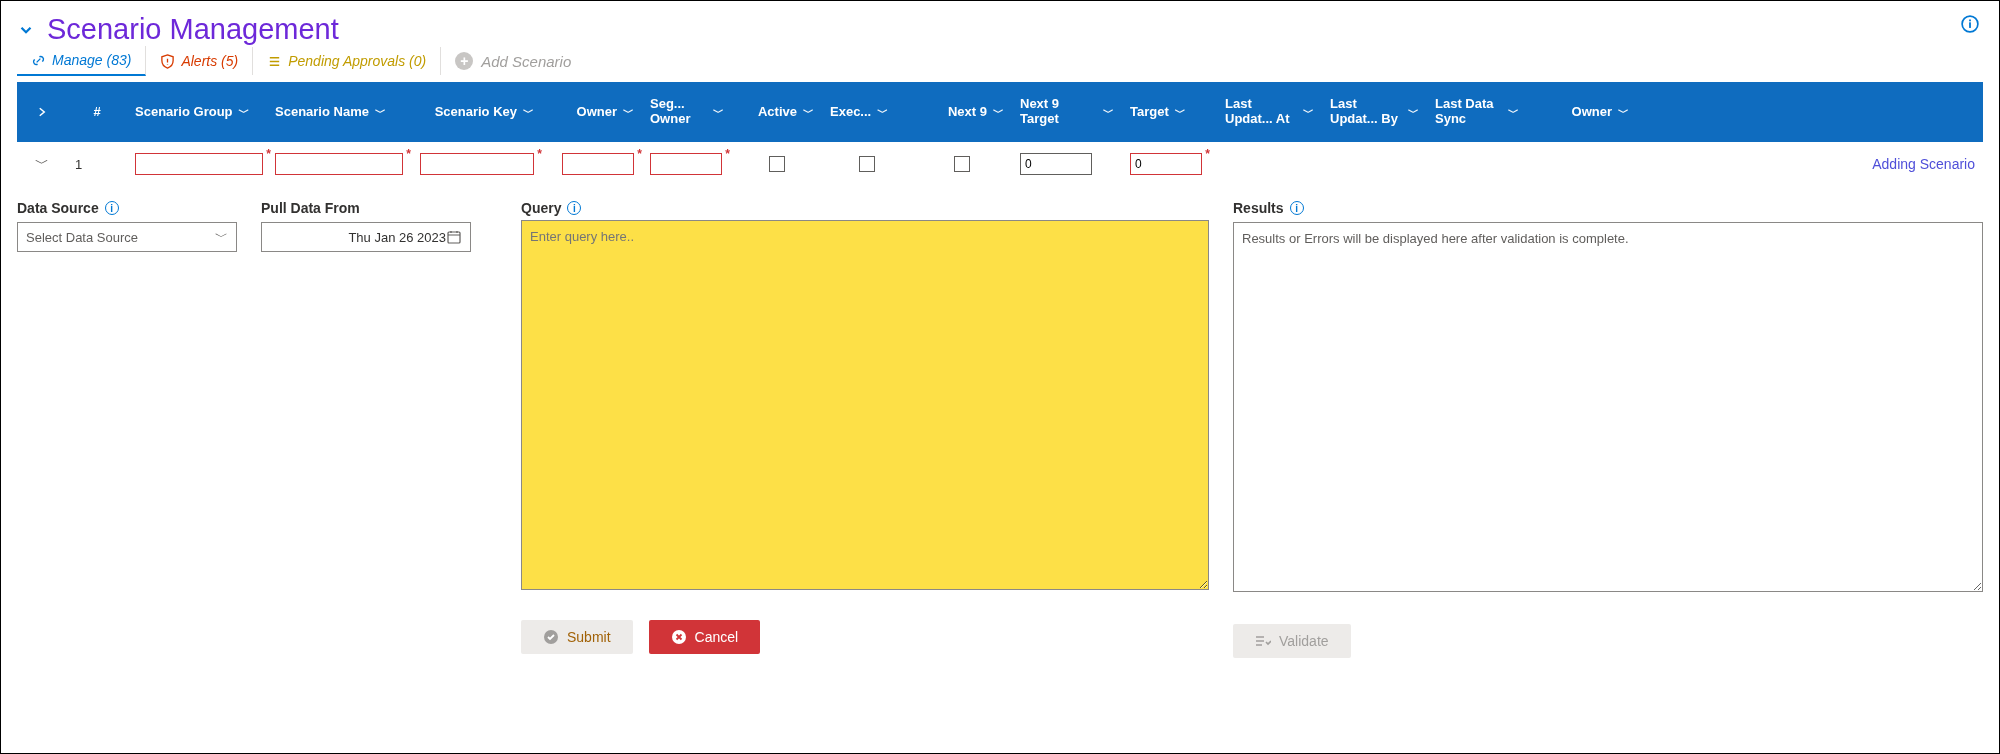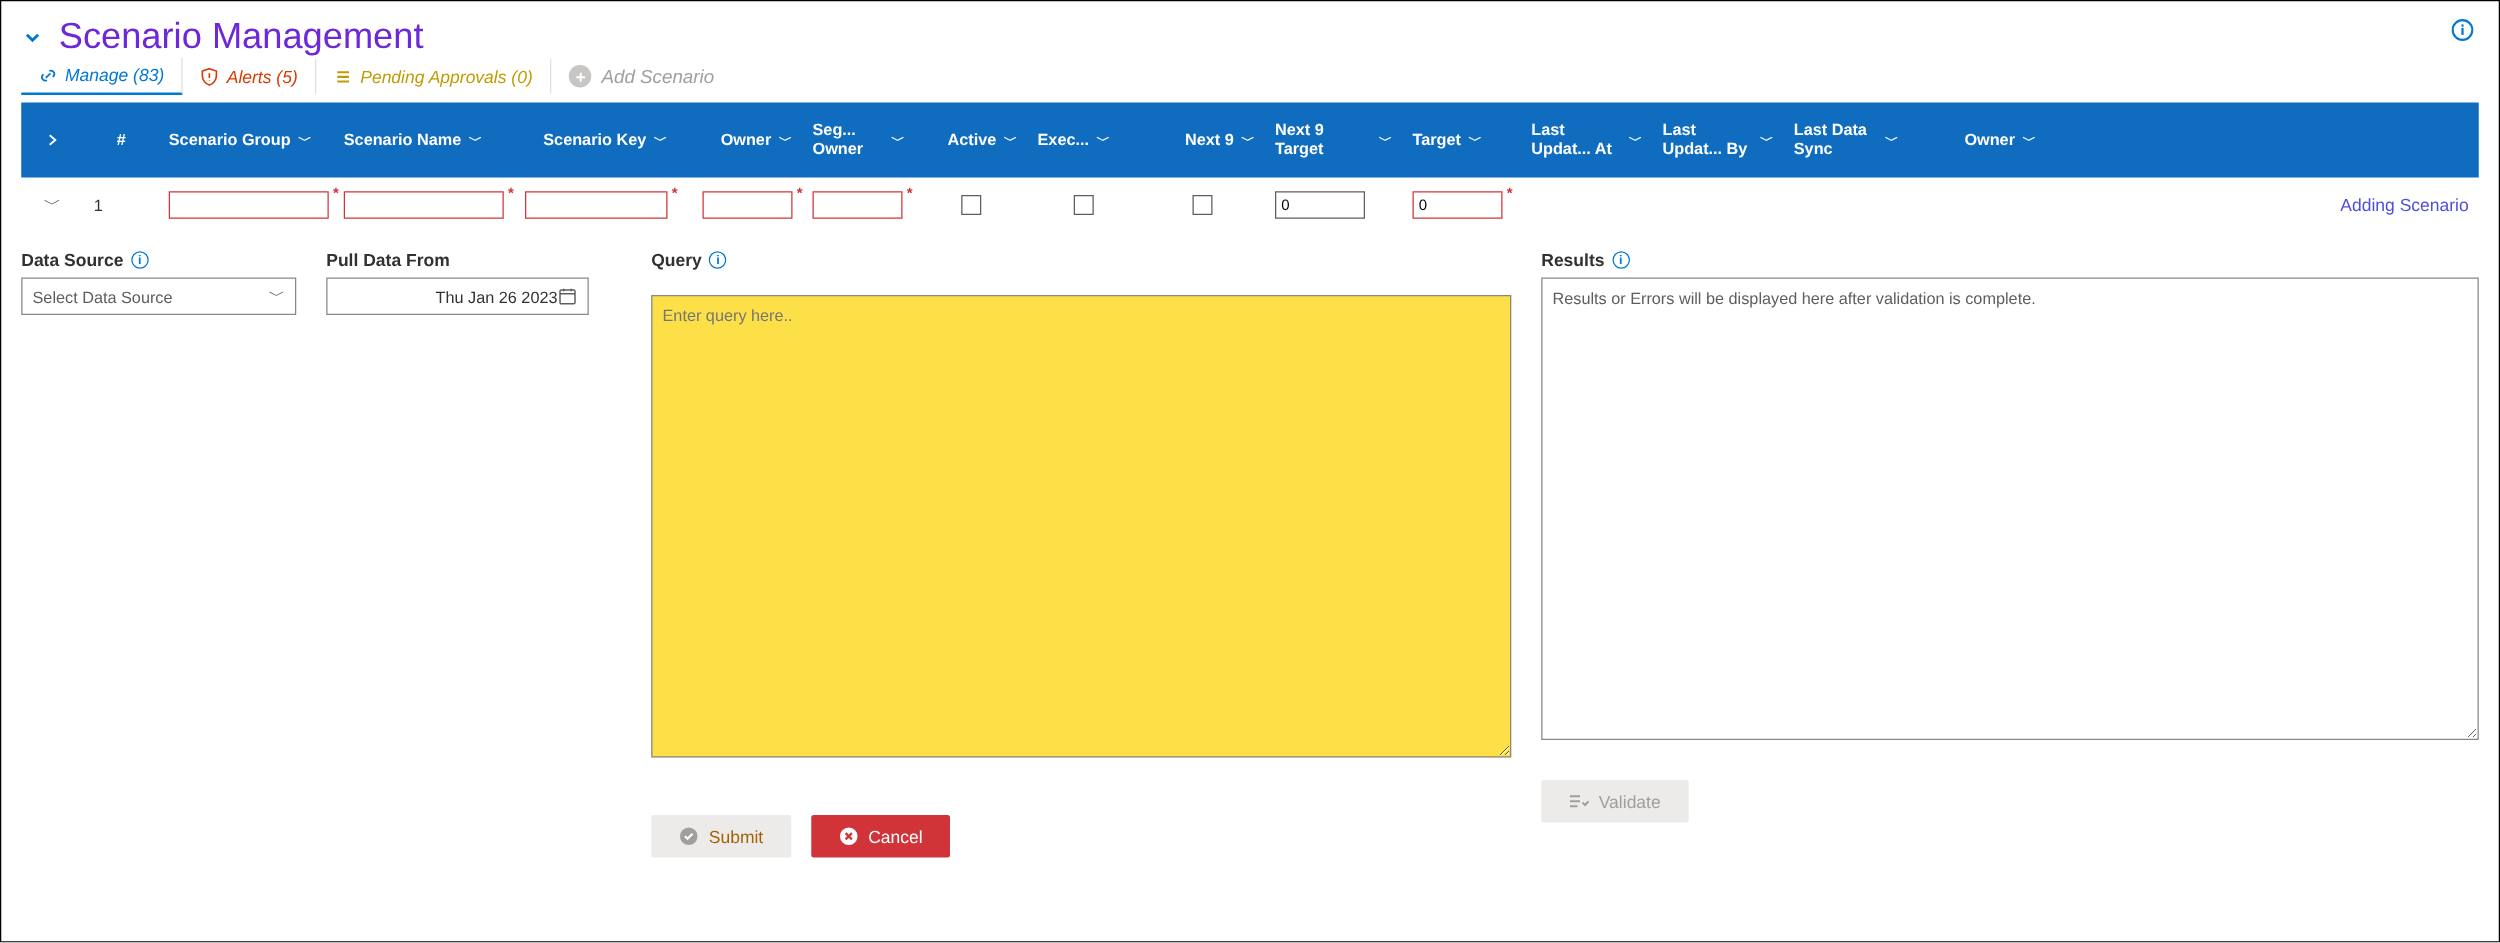--- a/index.html
+++ b/index.html
@@ -59,21 +59,21 @@
 
 .form-area { display:flex; gap:24px; margin-top:14px; align-items:flex-start; }
 .left-col { flex:0 0 480px; display:flex; gap:24px; }
 .fld { display:flex; flex-direction:column; gap:6px; }
 .fld-label { font-size:14px; font-weight:600; display:flex; align-items:center; gap:6px; }
 .info-ico { width:14px; height:14px; border:1.4px solid #0078d4; border-radius:50%; color:#0078d4; font-size:10px; display:inline-flex; align-items:center; justify-content:center; cursor:pointer; }
 .select { border:1px solid #8a8886; height:30px; width:220px; padding:0 8px; background:#fff; display:flex; align-items:center; justify-content:space-between; cursor:pointer; color:#605e5c; font-size:13px;}
 .date { border:1px solid #8a8886; height:30px; width:210px; padding:0 8px; background:#fff; display:flex; align-items:center; justify-content:flex-end; cursor:pointer; font-size:13px;}
 .cal-icon { color:#605e5c; }
 
-.mid-col { flex:1 1 auto; display:flex; flex-direction:column; gap:20px; }
+.mid-col { flex:1 1 auto; display:flex; flex-direction:column; gap:4px; }
 .right-col { flex:0 0 750px; display:flex; flex-direction:column; gap:6px; }
 .txtarea { border:1px solid #8a8886; width:100%; height:370px; padding:8px; font-size:13px; color:#605e5c; resize:both; font-family:inherit; background:#fde047; }
 .results-box { border:1px solid #8a8886; width:100%; height:370px; padding:8px; font-size:13px; color:#605e5c; background:#fff; overflow:auto; resize:both;}
 
 
 .btn-row { display:flex; gap:16px; margin-top:26px; }
 .btn { height:34px; padding:0 22px; display:inline-flex; align-items:center; gap:8px; font-size:14px; border:none; cursor:pointer; border-radius:2px;}
 .btn.submit { background:#edebe9; color:#a16207;text-align:right; }
 .btn.cancel { background:#d13438; color:#ffffff; }
 .btn.validate { background:#edebe9; color:#a19f9d; }

